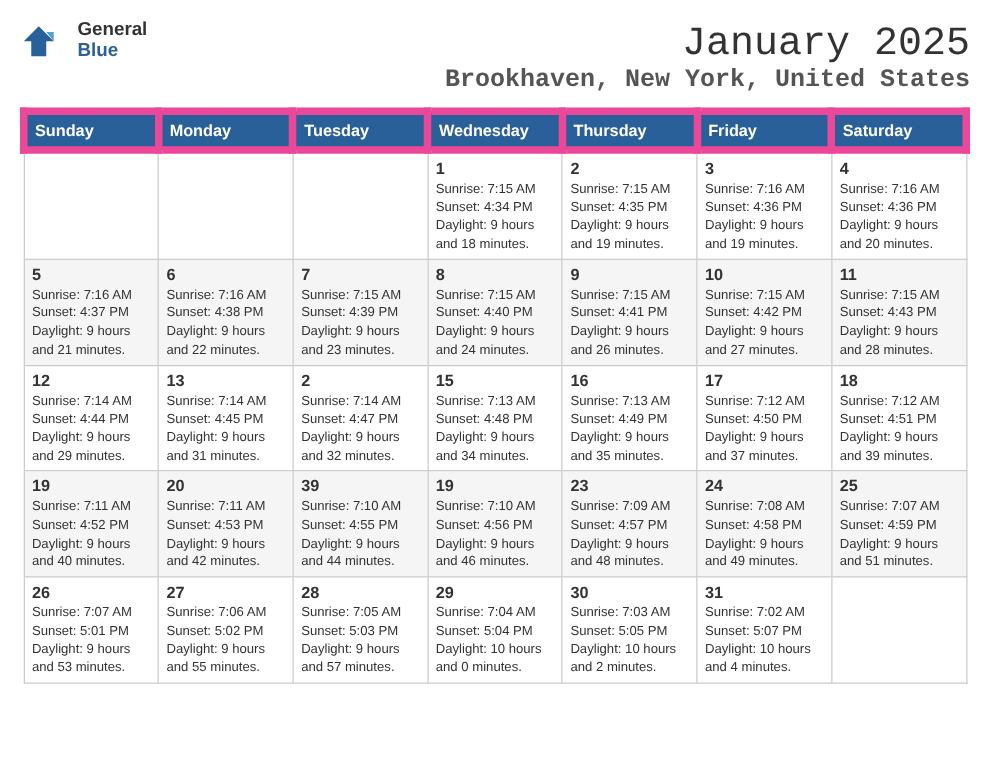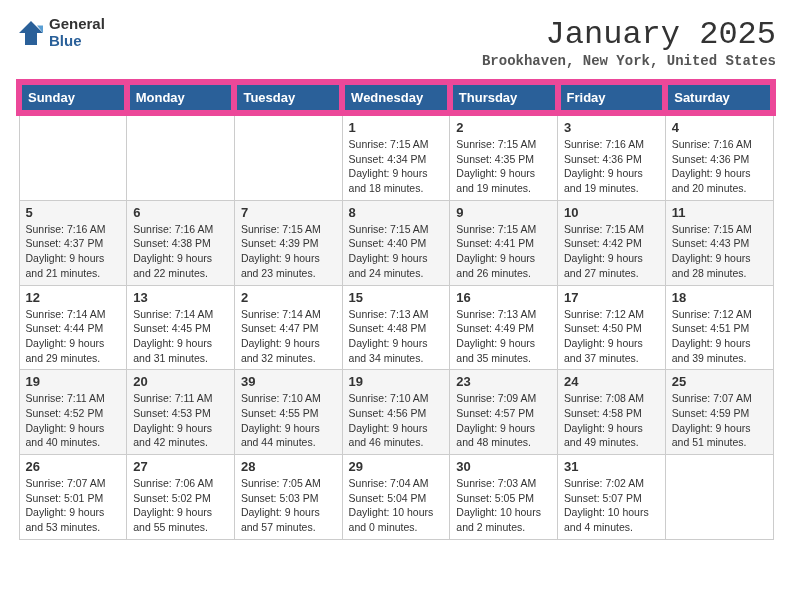--- a/index.html
+++ b/index.html
@@ -12,21 +12,21 @@
     }
     .header {
       display: flex;
       justify-content: space-between;
       align-items: flex-start;
       margin-bottom: 10px;
     }
     .logo {
       display: flex;
       align-items: center;
-      gap: 3px;
+      gap: 16px;
     }
     .logo-text {
       display: flex;
       flex-direction: column;
       line-height: 1.1;
     }
     .logo-general {
       font-size: 15px;
       font-weight: bold;
       color: #333;
@@ -43,21 +43,21 @@
     .title-block {
       text-align: right;
       font-family: Liberation Mono, monospace;
     }
     .month-title {
       font-size: 32px;
       color: #333;
       font-weight: normal;
     }
     .location {
-      font-size: 14px;
+      font-size: 20px;
       color: #555;
       font-weight: bold;
     }
     .calendar {
       width: 100%;
       border-collapse: collapse;
       border: 1px solid #ccc;
     }
     .calendar th {
       background: #2a6099;

